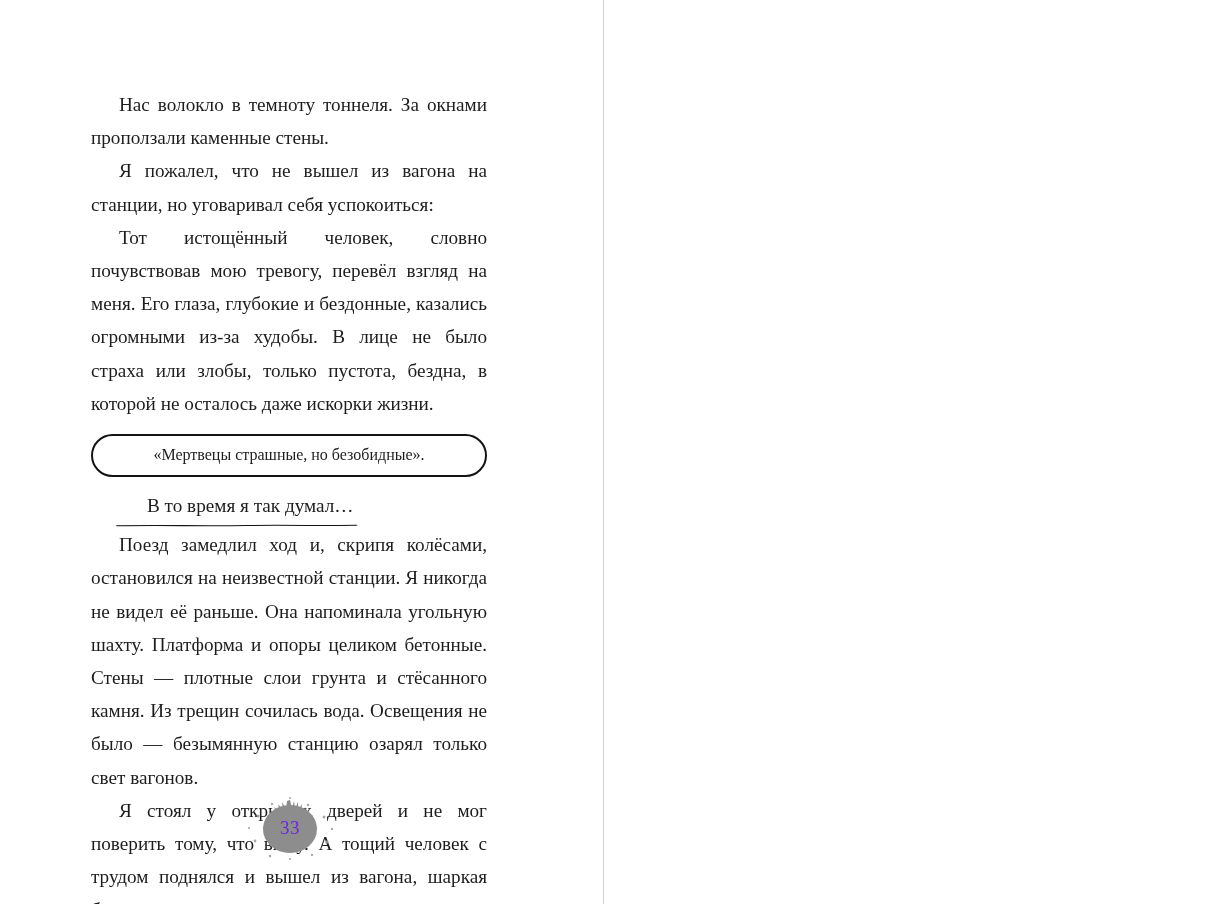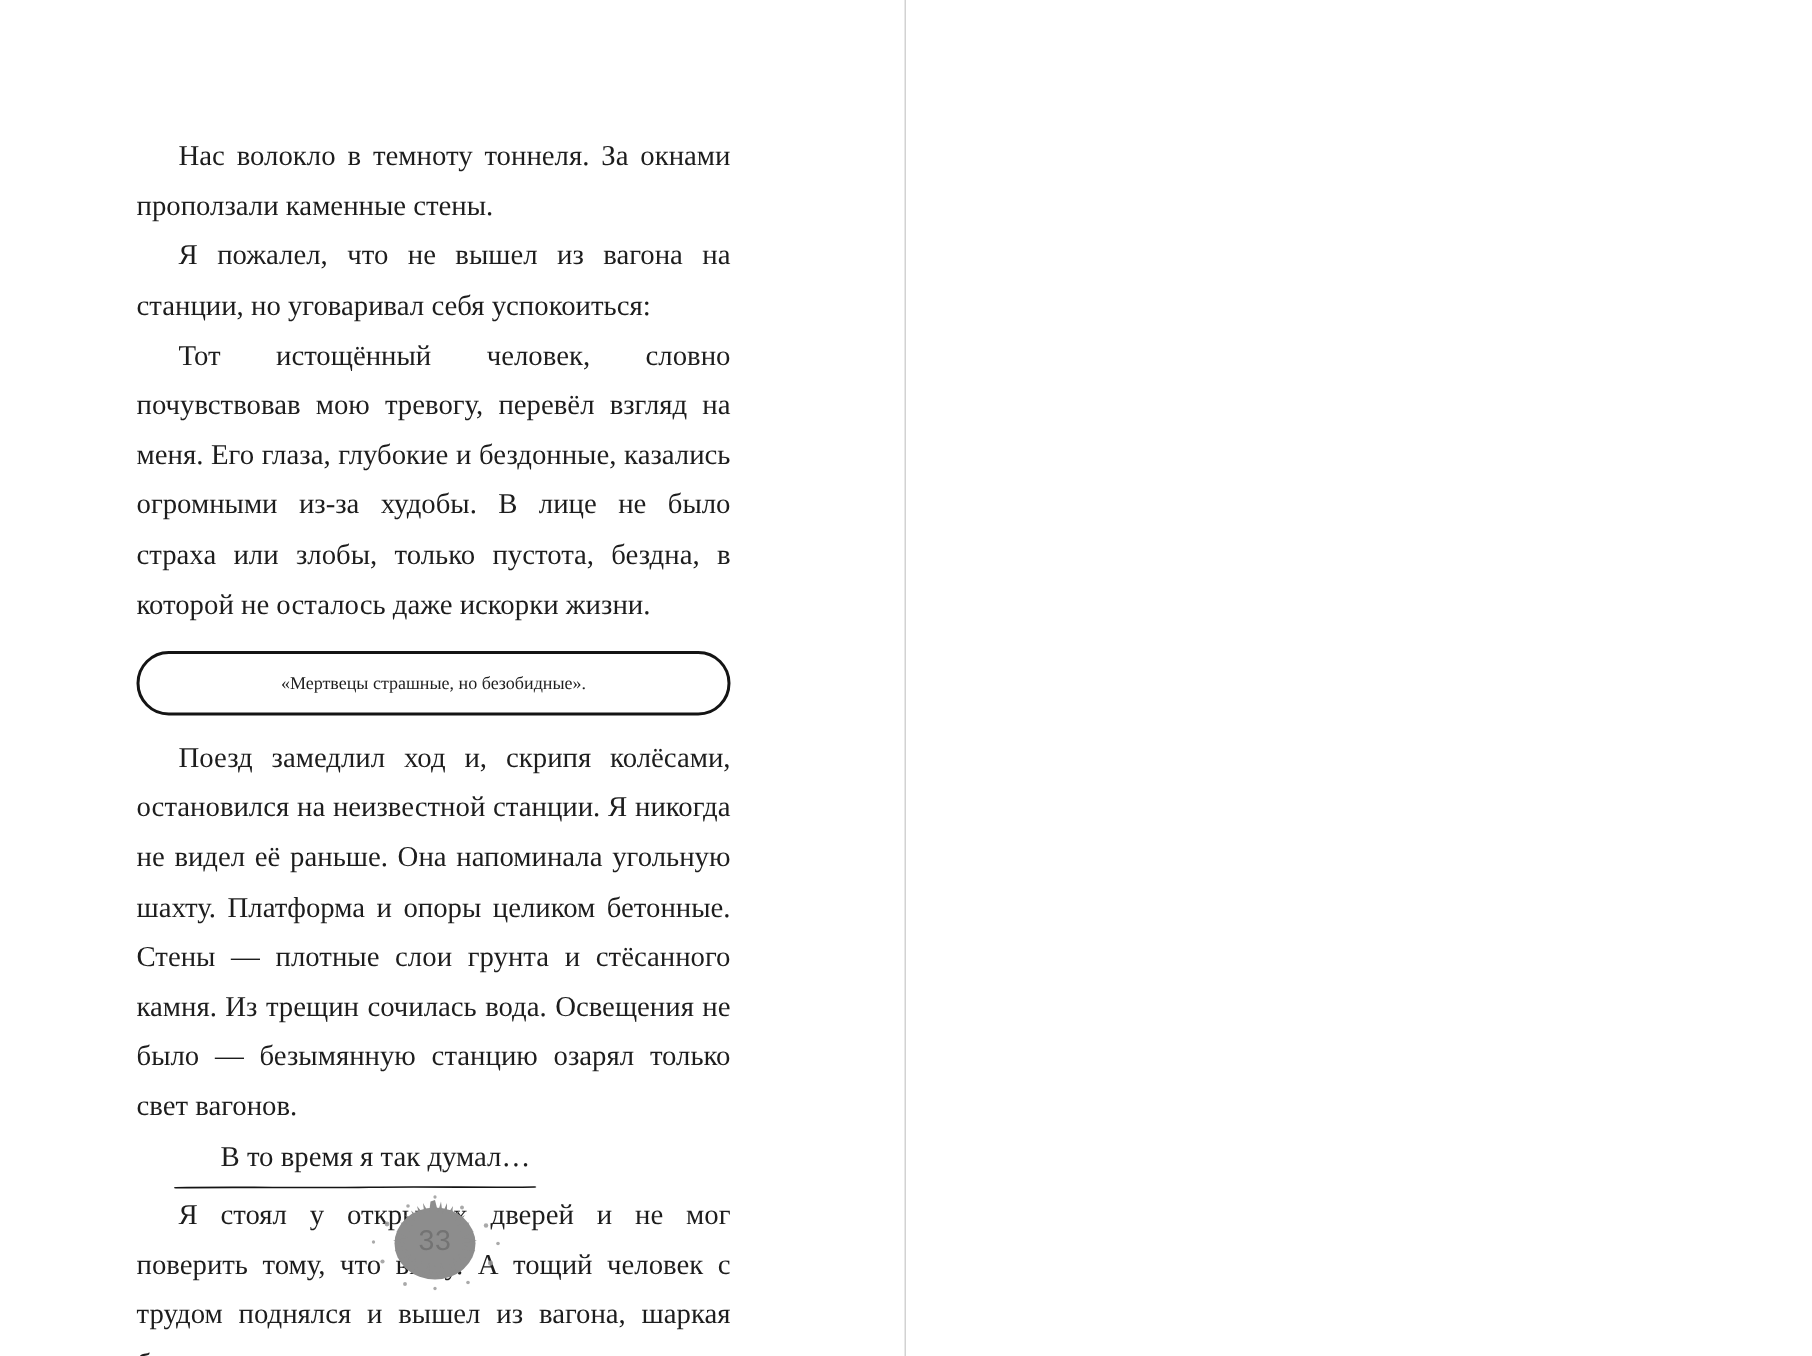--- a/index.html
+++ b/index.html
@@ -65,21 +65,21 @@
     border: 2.4px solid #141414;
     border-radius: 22px;
     height: 43px;
     display: flex;
     align-items: center;
     justify-content: center;
     text-align: center;
     box-sizing: border-box;
   }
   .quote-box .quote-text {
-    font-size: 12px;
+    font-size: 16px;
     line-height: 1;
     display: block;
     transform: translateY(-1px);
     text-align: center;
   }
 
   
   .underline-line {
     position: relative;
     display: inline-block;
@@ -115,53 +115,53 @@
 
   .folio .splat {
     position: absolute;
     inset: 0;
   }
   .folio .splat svg { width: 100%; height: 100%; display: block; }
 
   .folio .num {
     position: relative;
     z-index: 2;
-    color: #737373;
+    color: #6d28d9;
     font-size: 19px;
     letter-spacing: 0.5px;
-    font-family: Liberation Sans, sans-serif;
+    font-family: Liberation Serif, serif;
     transform: translateY(-1px);
   }
 </style>
 </head>
 <body>
 
 <div class="spread">
 
   <div class="page page-left">
     <div class="text-col">
 
       <p class="para">Нас волокло в темноту тоннеля. За окнами проползали каменные стены.</p>
       <p class="para">Я пожалел, что не вышел из вагона на станции, но уговаривал себя успокоиться:</p>
       <p class="para">Тот истощённый человек, словно почувствовав мою тревогу, перевёл взгляд на меня. Его глаза, глубокие и бездонные, казались огромными из-за худобы. В лице не было страха или злобы, только пустота, бездна, в которой не осталось даже искорки жизни.</p>
 
       <div class="quote-box">
         <span class="quote-text">«Мертвецы страшные, но безобидные».</span>
       </div>
-
-      <p class="para">Поезд замедлил ход и, скрипя колёсами, остановился на неизвестной станции. Я никогда не видел её раньше. Она напоминала угольную шахту. Платформа и опоры целиком бетонные. Стены — плотные слои грунта и стёсанного камня. Из трещин сочилась вода. Освещения не было — безымянную станцию озарял только свет вагонов.</p>
 
       <p class="para emph-block">
         <span class="underline-line"><span>В то время я так думал…</span><span class="hand-rule">
             <svg viewBox="0 0 200 6" preserveAspectRatio="none" aria-hidden="true">
               <path d="M1 3.6 C 35 2.3, 72 4.2, 108 3.0 C 142 1.9, 172 3.8, 199 2.7" fill="none" stroke="#141414" stroke-width="2.1" stroke-linecap="round"></path>
             </svg>
           </span>
         </span>
       </p>
+
+      <p class="para">Поезд замедлил ход и, скрипя колёсами, остановился на неизвестной станции. Я никогда не видел её раньше. Она напоминала угольную шахту. Платформа и опоры целиком бетонные. Стены — плотные слои грунта и стёсанного камня. Из трещин сочилась вода. Освещения не было — безымянную станцию озарял только свет вагонов.</p>
       <p class="para last-line-left">Я стоял у открытых дверей и не мог поверить тому, что вижу. А тощий человек с трудом поднялся и вышел из вагона, шаркая башмаками.</p>
     </div>
 
     <div class="folio">
       <span class="splat">
         <svg viewBox="0 0 96 66" aria-hidden="true">
           <g fill="#8d8d8d">
             <ellipse cx="48" cy="33" rx="27" ry="24"></ellipse>
             <path d="M48 4 L50 12 L52 5 L53 13 L56 6 L56 14 L60 8 L59 16 L64 11 L61 18
                      L68 14 L63 21 L71 19 L65 25 L74 25 L66 29 L76 31 L66 33 L75 38 L65 37

